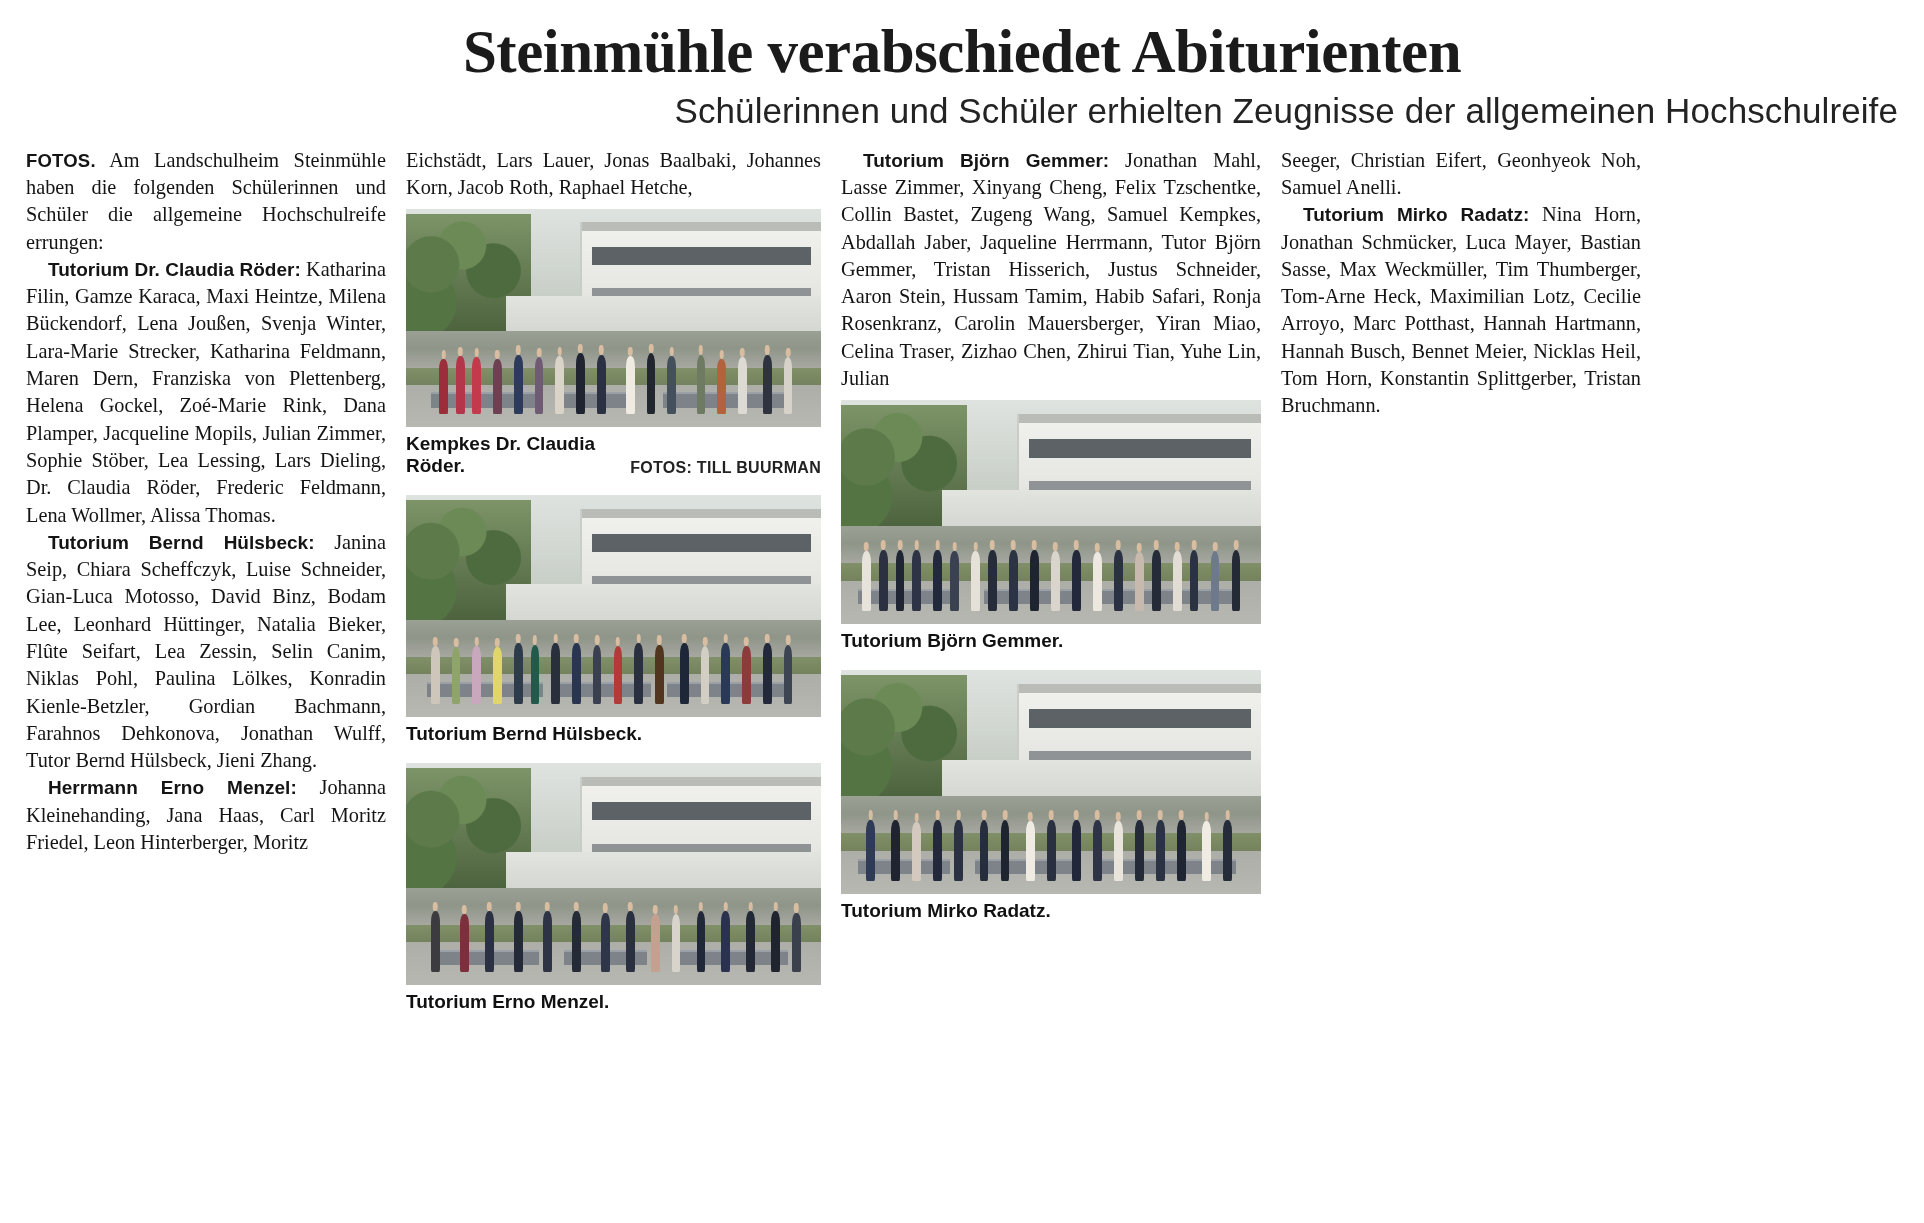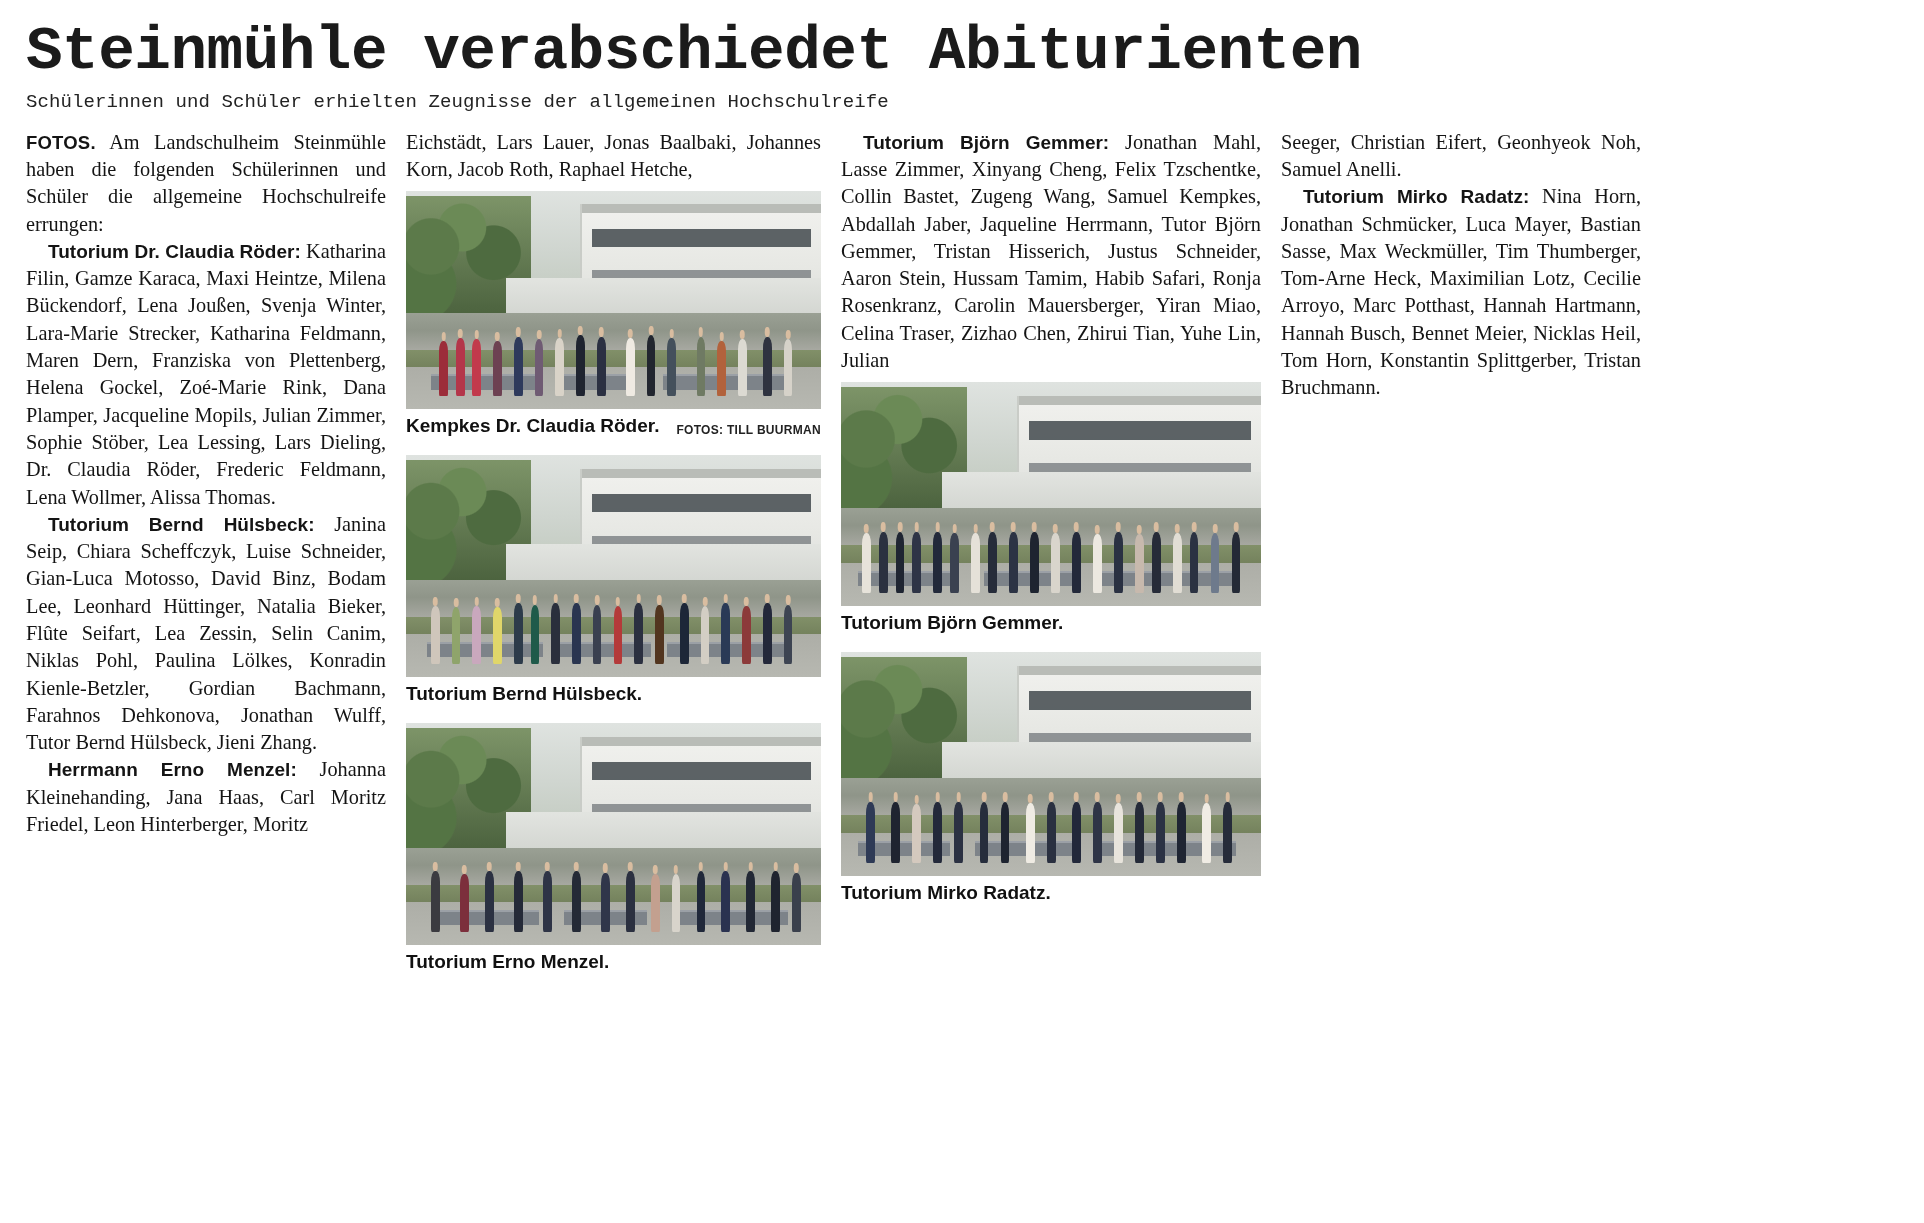--- a/index.html
+++ b/index.html
@@ -18,33 +18,34 @@
   }
   .page {
     position: relative;
     width: 1924px;
     height: 1223px;
     padding: 14px 26px 0 26px;
   }
 
   
   .headline {
-    font-family: Liberation Mono, monospace;
+    font-family: Liberation Serif, serif;
     font-weight: bold;
     font-size: 61px;
     line-height: 1.06;
+    text-align: center;
     letter-spacing: -0.5px;
     color: #1b1b1b;
     margin: 6px 0 4px 0;
   }
   .subhead {
-    font-family: Liberation Mono, monospace;
-    font-size: 19px;
+    font-family: Liberation Sans, sans-serif;
+    font-size: 35px;
     font-weight: 400;
-    text-align: left;
+    text-align: right;
     color: #232323;
     margin: 6px 0 16px 0;
     letter-spacing: 0.1px;
   }
 
   
   .columns {
     display: flex;
     gap: 20px;
     align-items: flex-start;
@@ -97,21 +98,21 @@
     color: #111;
     padding: 6px 0 10px 0;
     display: flex;
     justify-content: space-between;
     align-items: flex-end;
     gap: 10px;
   }
   .credit {
     font-family: "Liberation Sans", sans-serif;
     font-weight: bold;
-    font-size: 12px;
+    font-size: 16px;
     letter-spacing: 0.3px;
     color: #222;
     white-space: nowrap;
   }
 
   
   .scene { position: relative; width: 100%; height: 100%; }
   .sky {
     position: absolute; left: 0; top: 0; right: 0; height: 46%;
     background: linear-gradient(#dfe3e0 0%, #cfd5cf 60%, #c4ccc2 100%);

